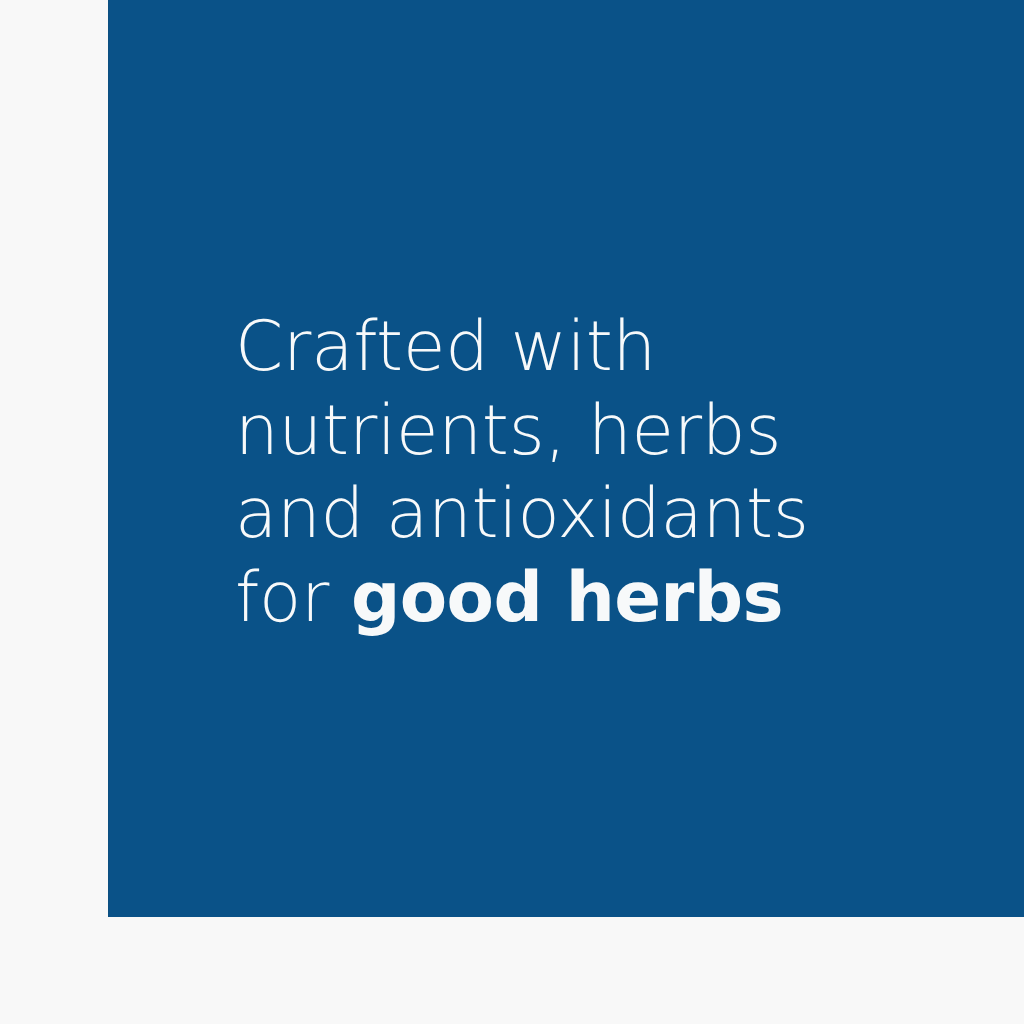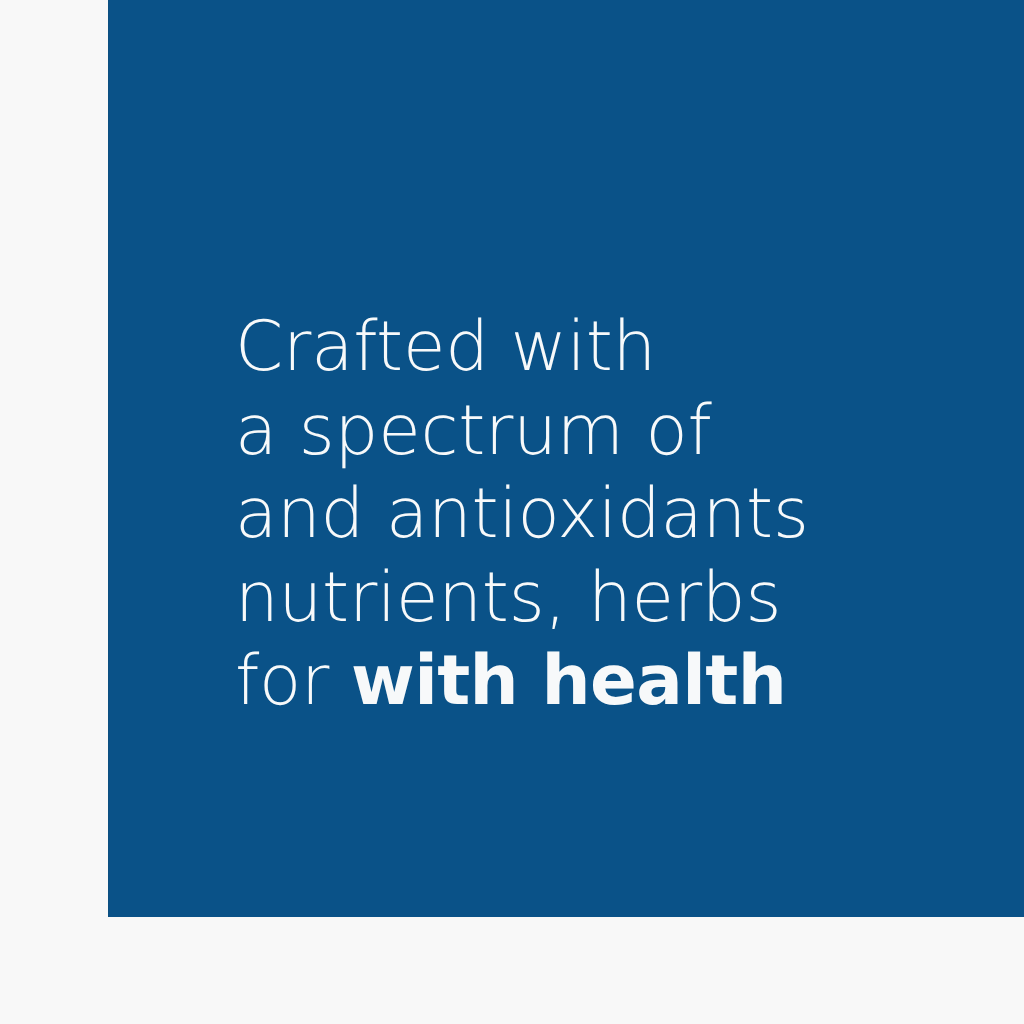--- a/index.html
+++ b/index.html
@@ -69,26 +69,25 @@
 <body>
 
 <div id="canvas">
 
   <div id="blue-panel">
 
     <div id="headline">
 
       <span class="line"><span class="light">Crafted with</span></span>
 
-      <span class="line"><span class="light">a spectrum of</span></span>
+
+      <span class="line"><span class="light">nutrients, herbs</span></span>
 
       <span class="line"><span class="light">and antioxidants</span></span>
 
-      <span class="line"><span class="light">nutrients, herbs</span></span>
-
-      <span class="line"><span class="light">for </span><span class="bold">with health</span></span>
+      <span class="line"><span class="light">for </span><span class="bold">good herbs</span></span>
 
 
     </div>
 
   </div>
 
 </div>
 
 </body></html>

